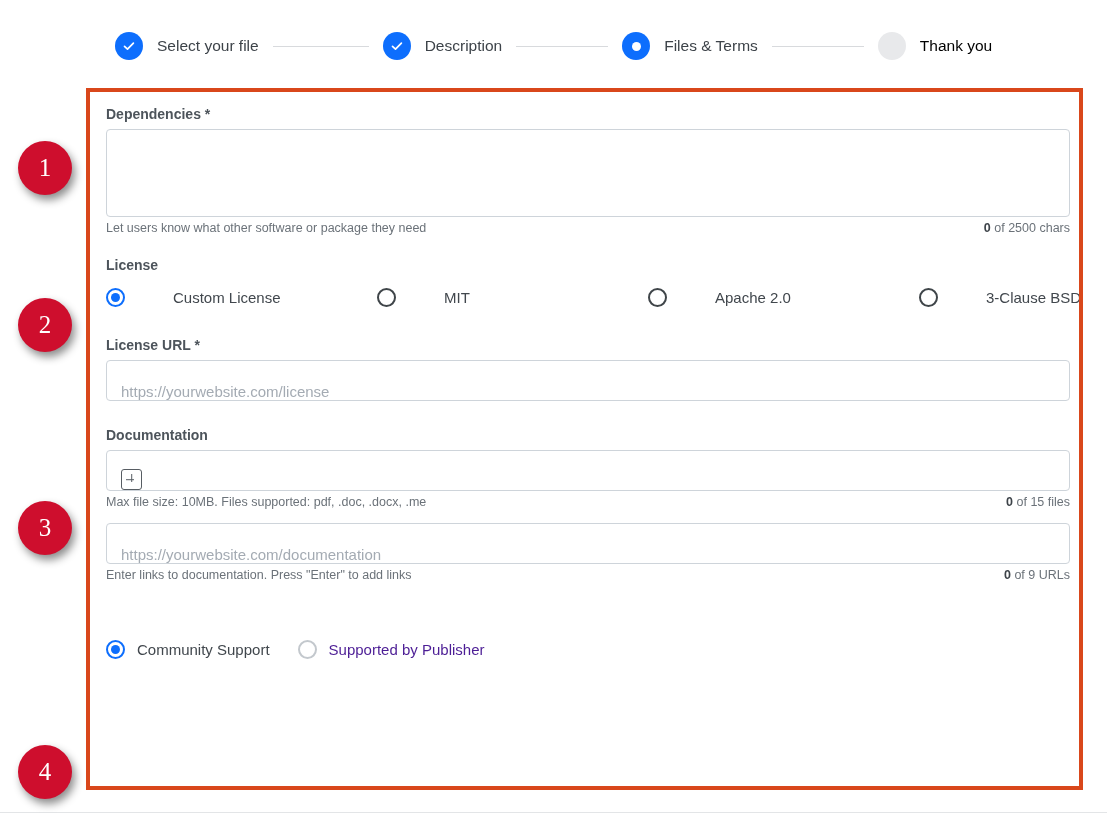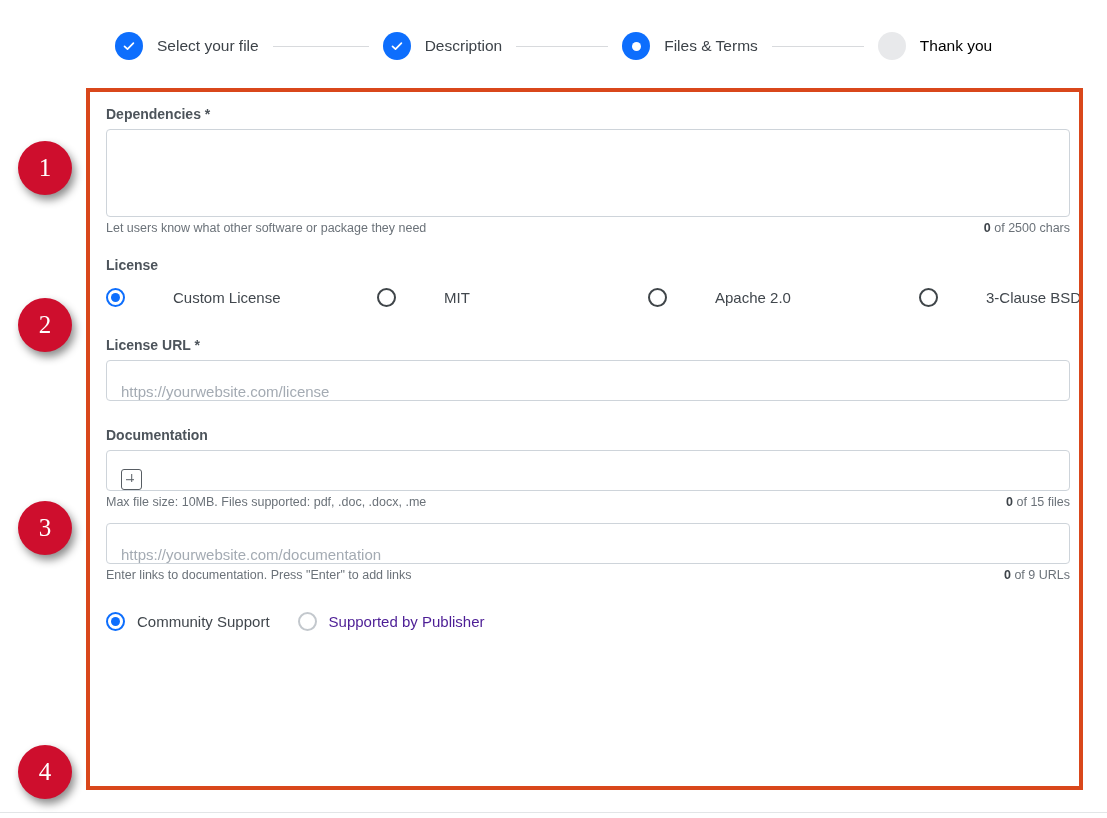--- a/index.html
+++ b/index.html
@@ -141,20 +141,21 @@
     color: #6b7279;
   }
   .counter b { color: #3d4349; }
   .counter { color: #6b7279; }
 
   .gap-sm { height: 17px; }
   .gap-md { height: 22px; }
   .radio-opt {
     display: flex;
     align-items: center;
+    margin-top: 28px;
   }
   .radio {
     width: 19px;
     height: 19px;
     border-radius: 50%;
     border: 2px solid #3f4549;
     box-sizing: border-box;
     flex: 0 0 auto;
     display: flex;
     align-items: center;

